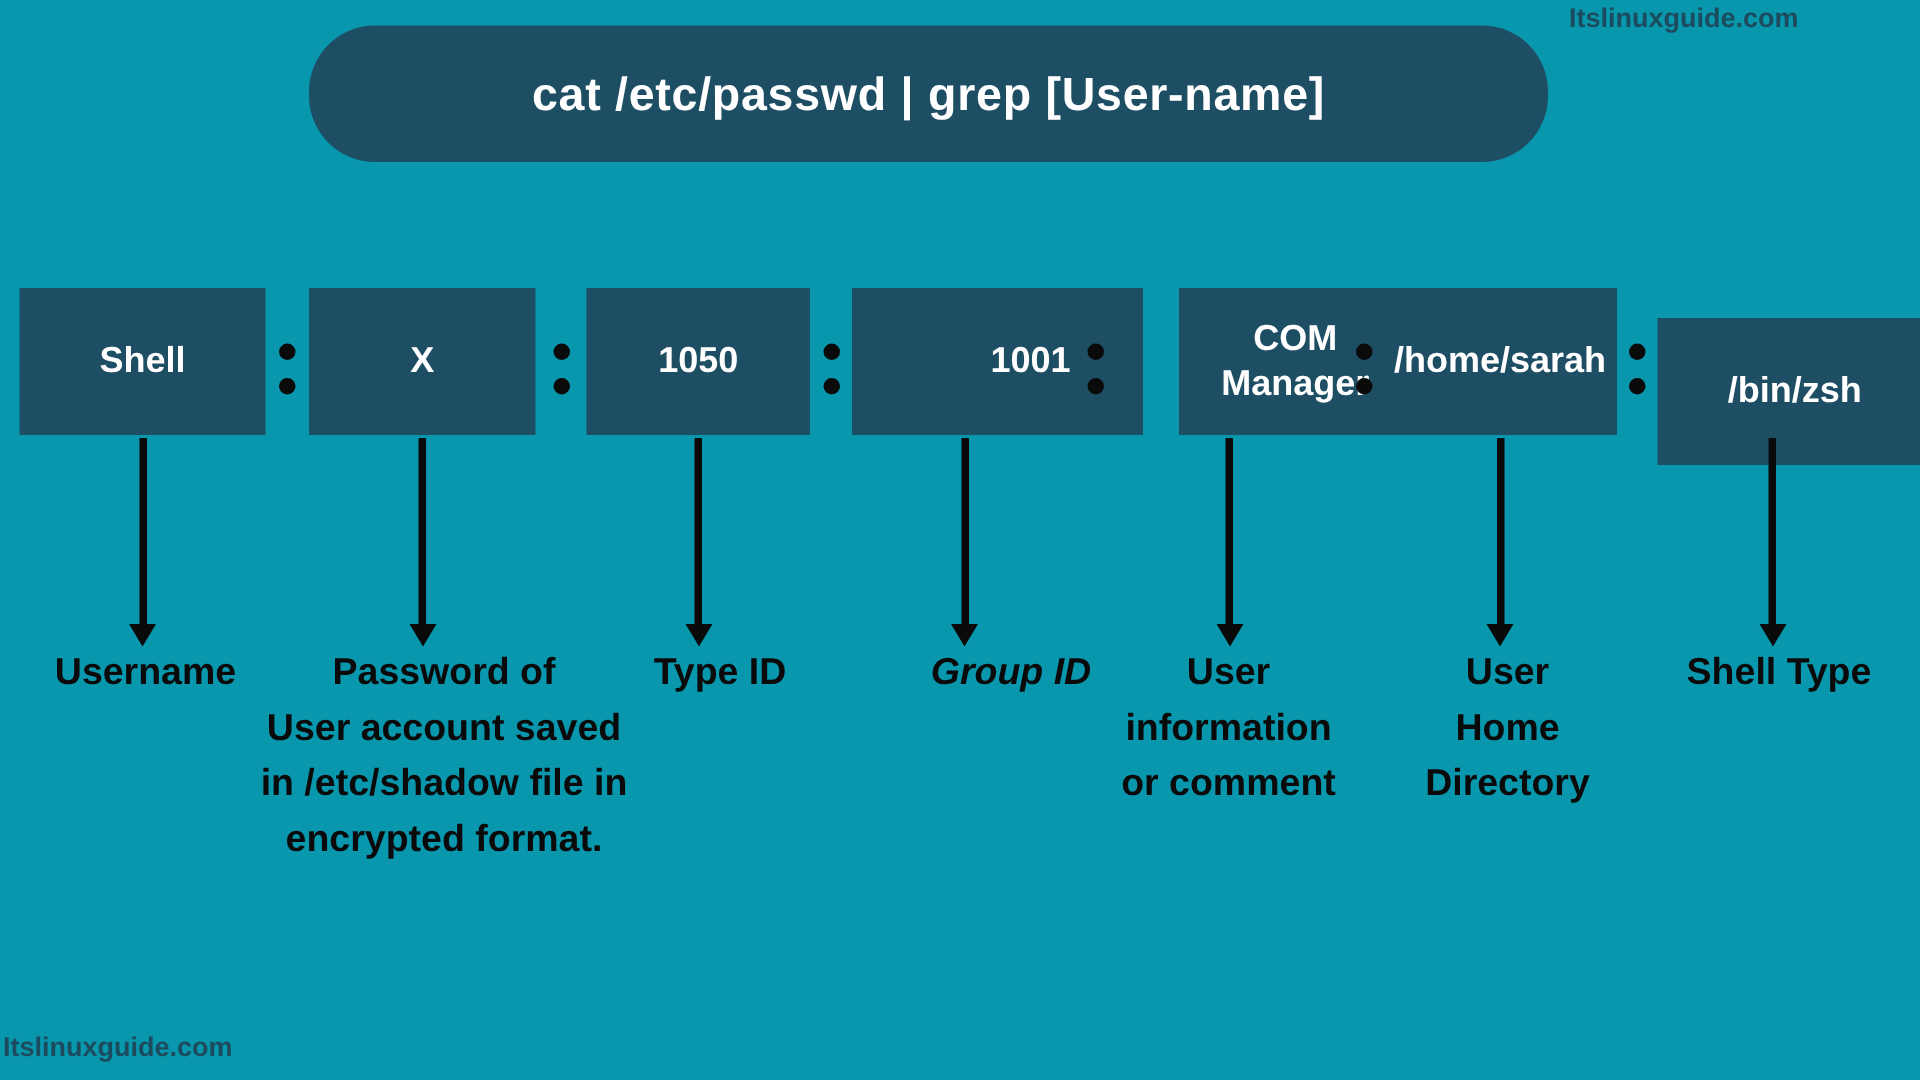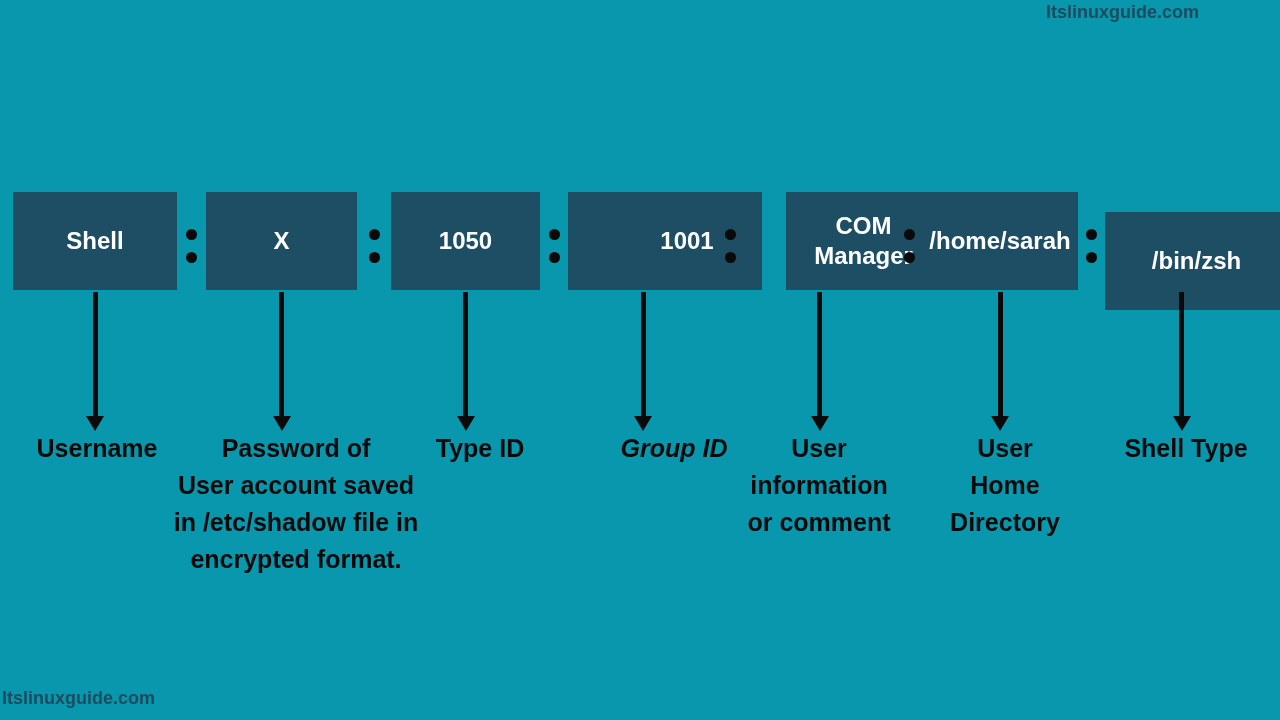--- a/index.html
+++ b/index.html
@@ -77,20 +77,23 @@
     text-align:center;
     white-space:pre-line;
   }
 </style>
 </head>
 <body>
 
 <div id="canvas">
   <div id="wm-top" class="watermark">Itslinuxguide.com</div>
 
+  <div id="title-pill">
+    <span>cat /etc/passwd | grep [User-name]</span>
+  </div>
 
   <div id="stage">
       <div class="field-box" style="left: 13px; width: 164px;">
         <span>Shell</span>
       </div>
       <div class="arrow-stem" style="left: 92.5px;"></div>
       <div class="arrow-head" style="left: 86px;"></div>
       <div class="field-label" style="left: -33px; width: 260px;">Username</div>
       <div class="colon" style="left: 186px;">
         <i></i>

